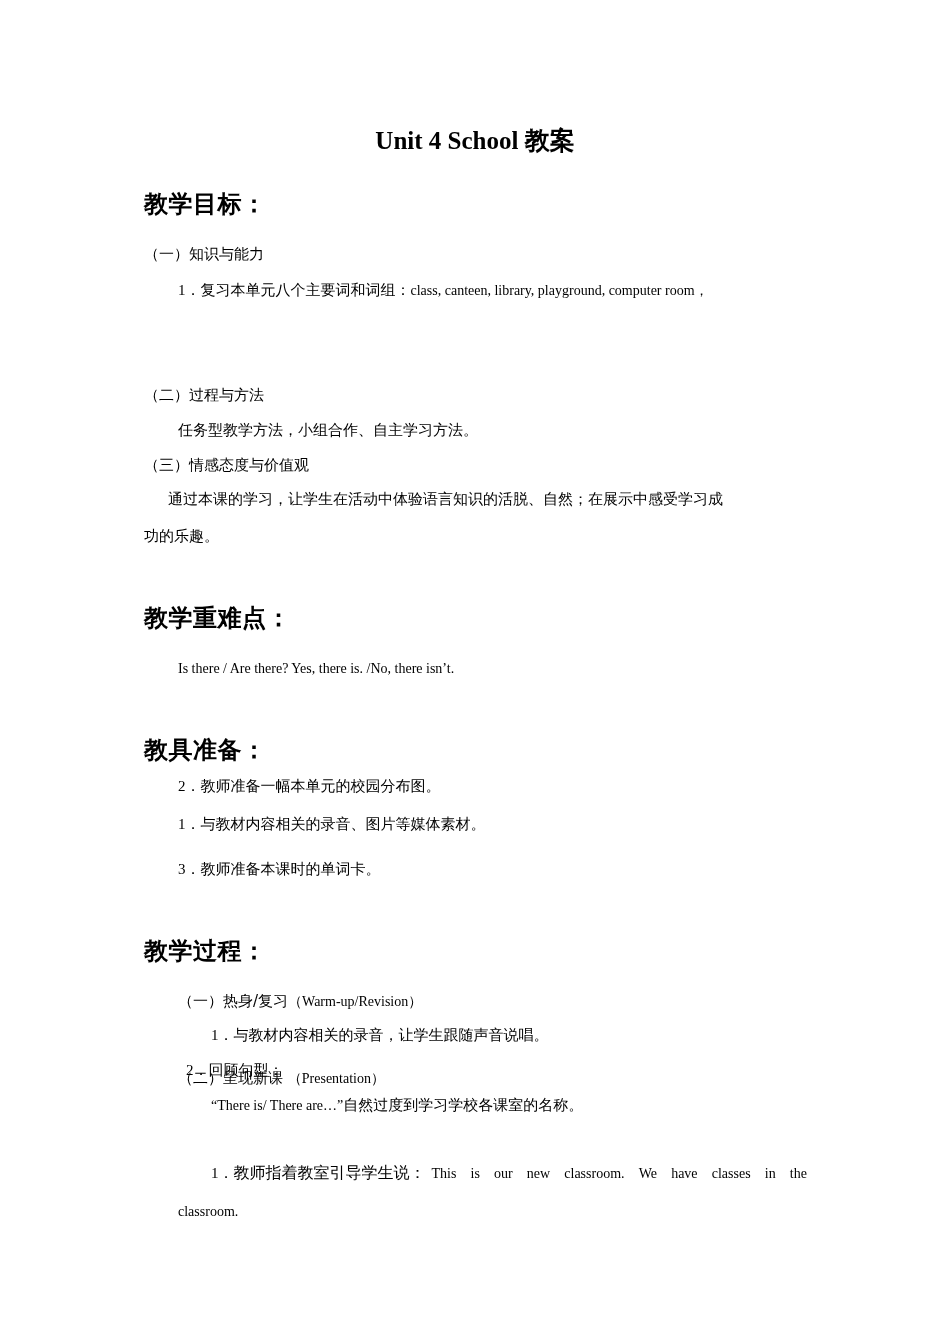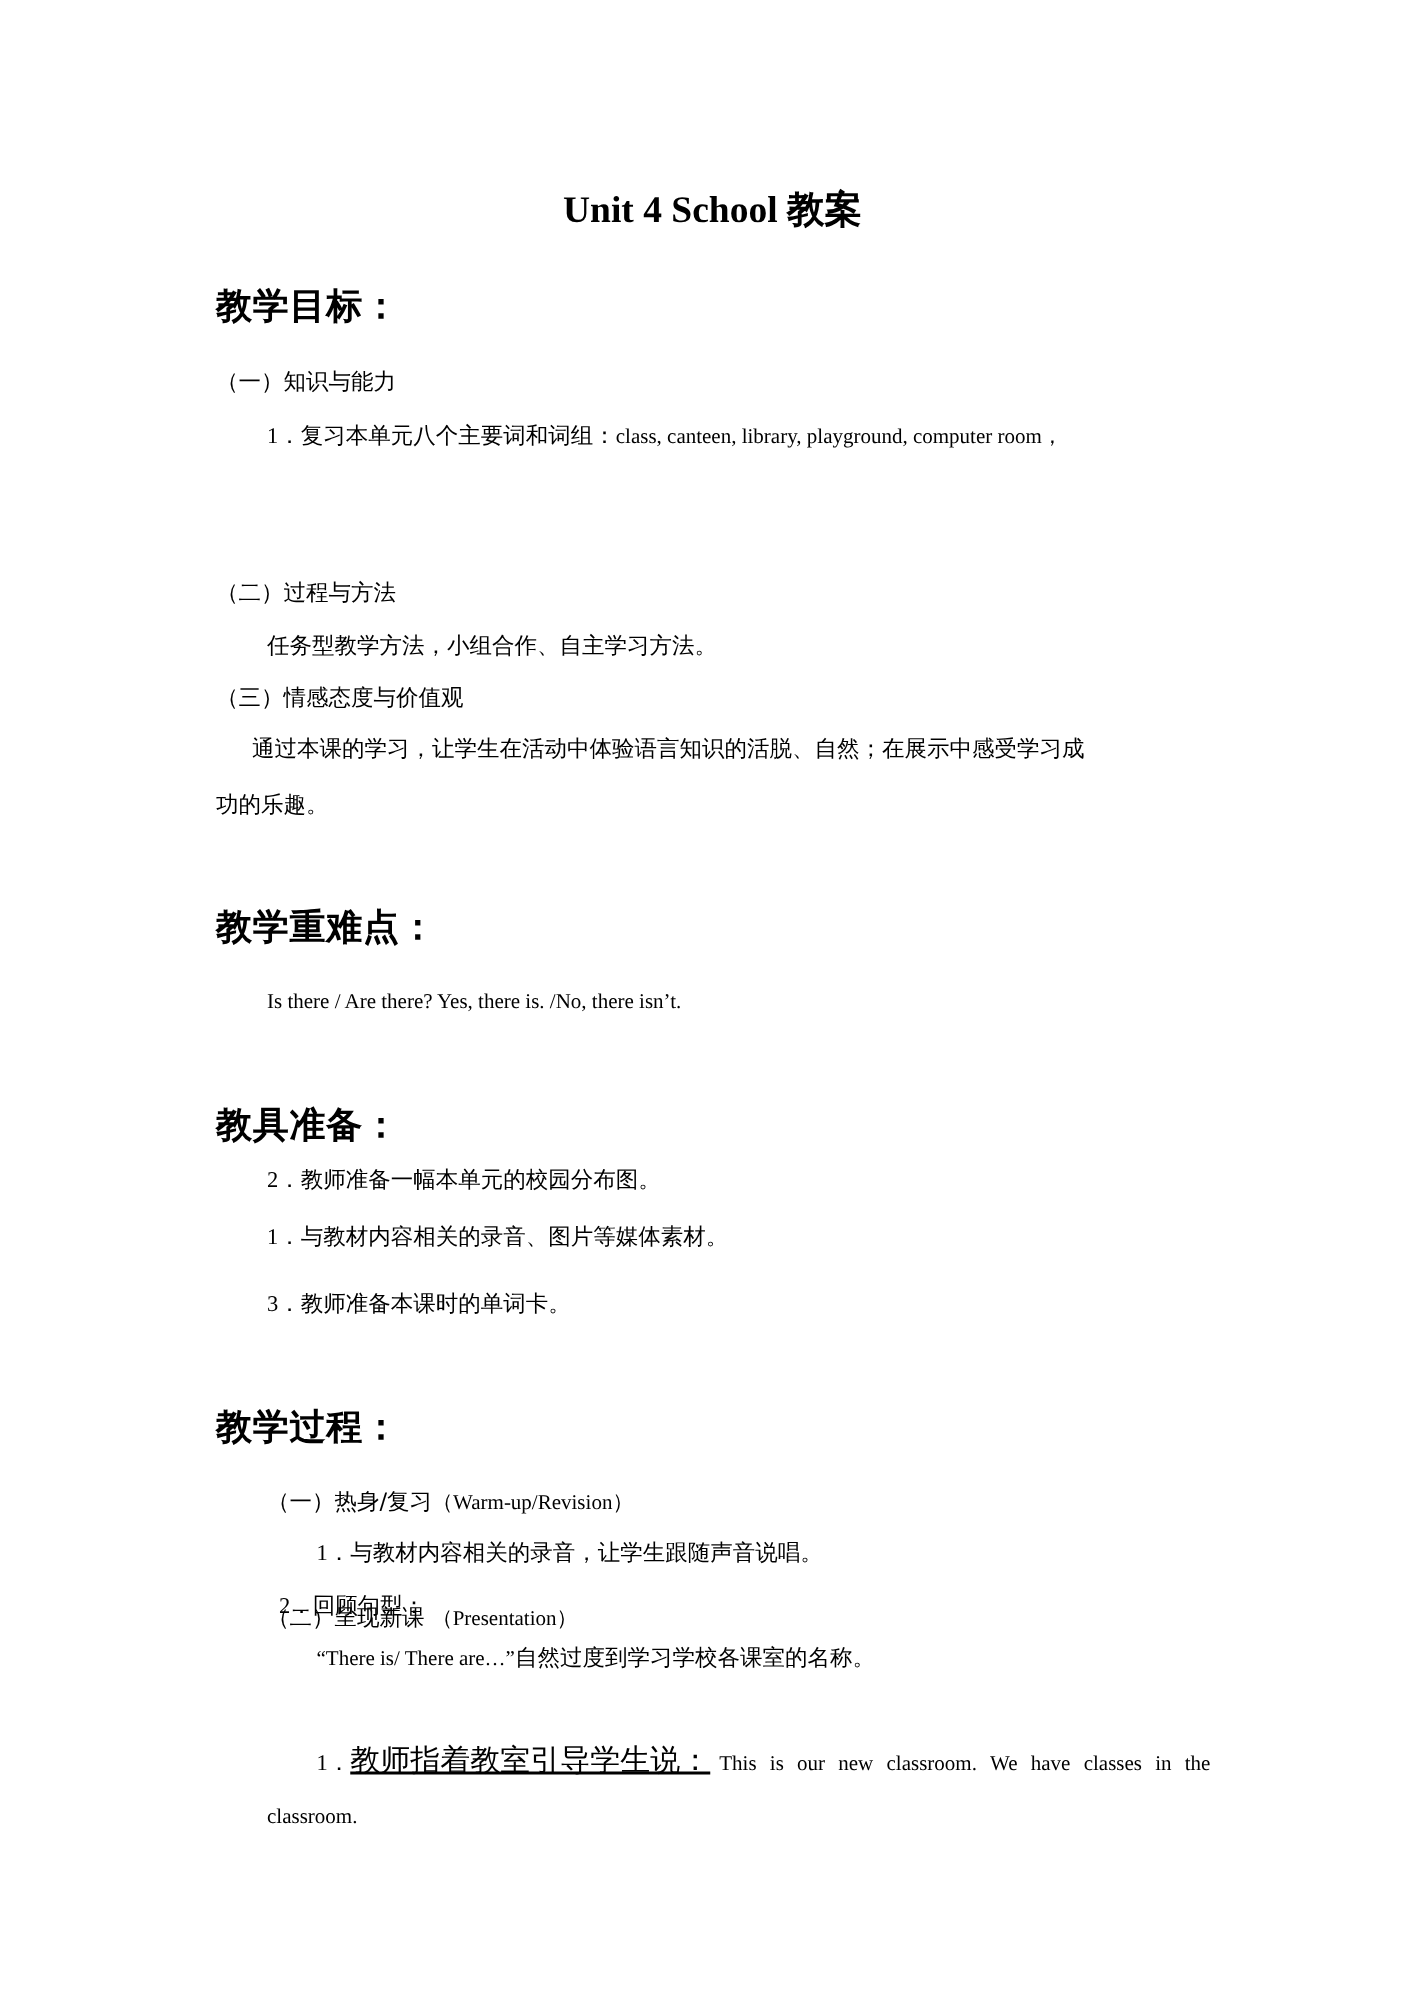--- a/index.html
+++ b/index.html
@@ -114,21 +114,21 @@
   <div class="abs p" style="left:211px; top:1094px;">
     <span class="en">“There is/ There are…”</span><span>自然过度到学习学校各课室的名称。</span>
   </div>
 
   <div class="abs p" style="left:178px; top:1067px;">
     <span>（二）呈现新课</span> <span class="en">（Presentation）</span>
   </div>
 
   <div class="abs p" style="left:211px; top:1162px; width:596px; display:flex; align-items:baseline;">
     <span class="num">1．</span>
-      <span style="font-size:20px;text-decoration:underline;">教师指着教室引导学生说：</span>
+      <span style="font-size:16px;">教师指着教室引导学生说：</span>
     <span class="en" style="flex:1; display:flex; justify-content:space-between; margin-left:6px;">
       <span>This</span>
       <span>is</span>
       <span>our</span>
       <span>new</span>
       <span>classroom.</span>
       <span>We</span>
       <span>have</span>
       <span>classes</span>
       <span>in</span>

